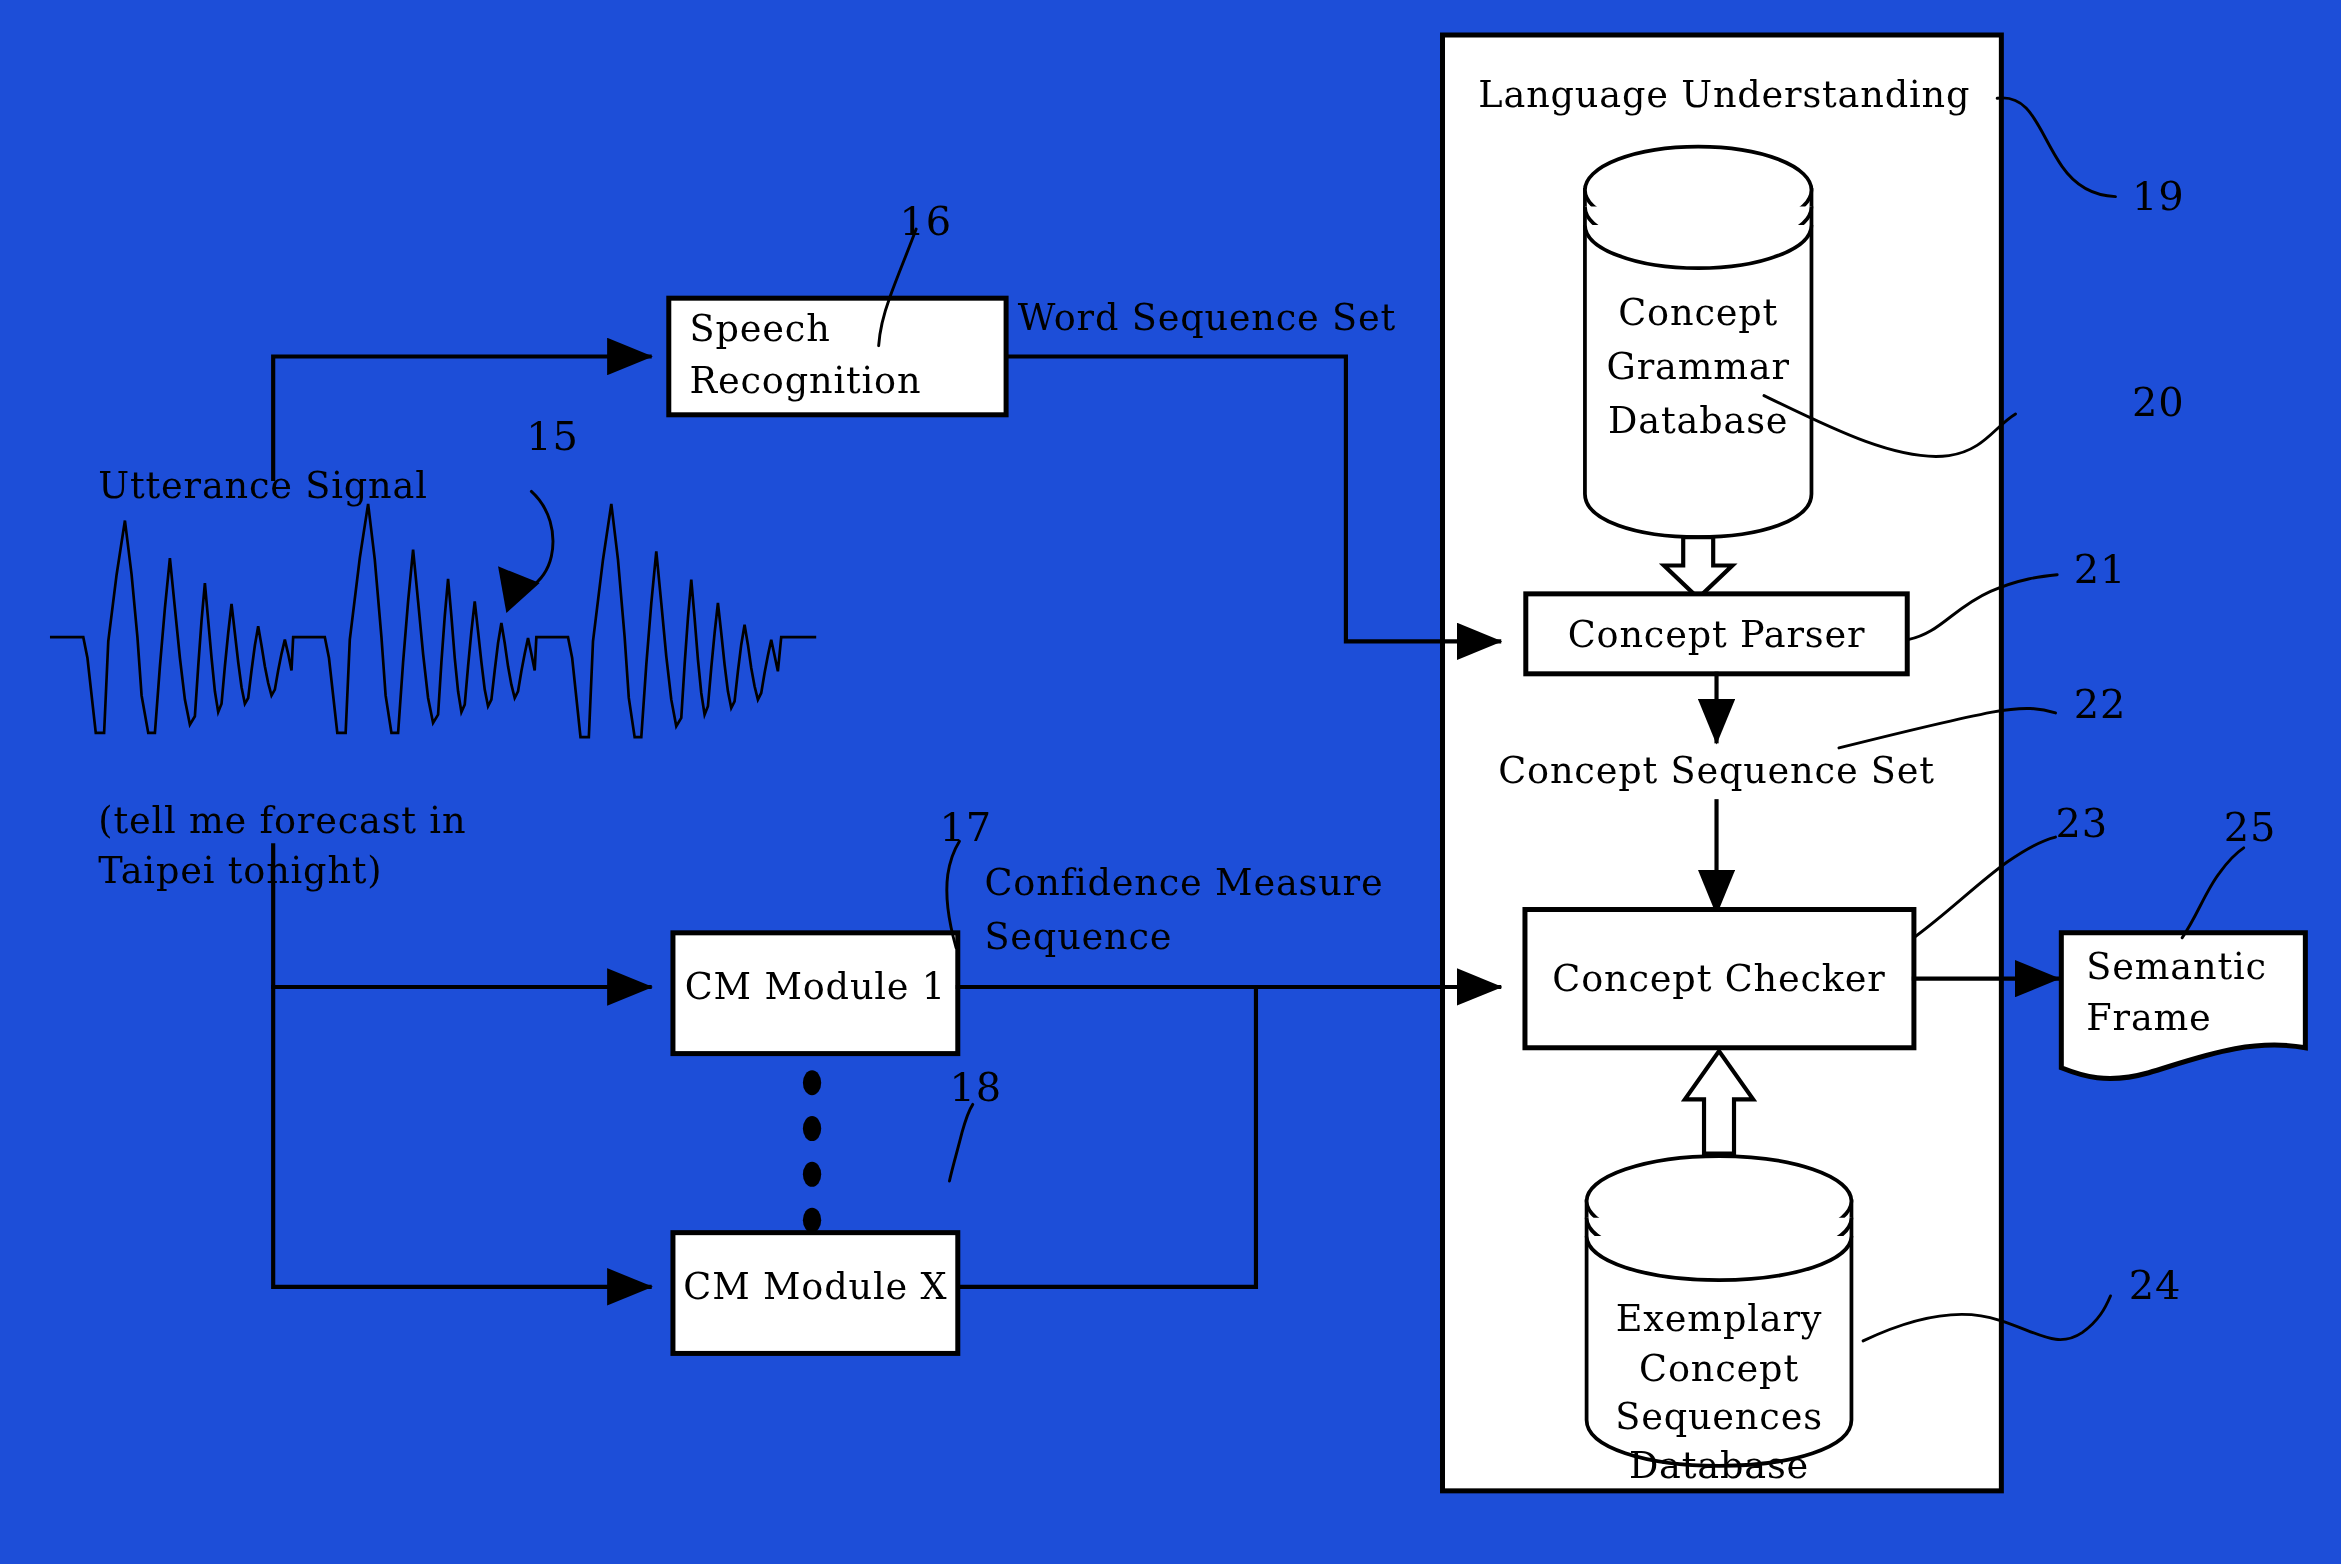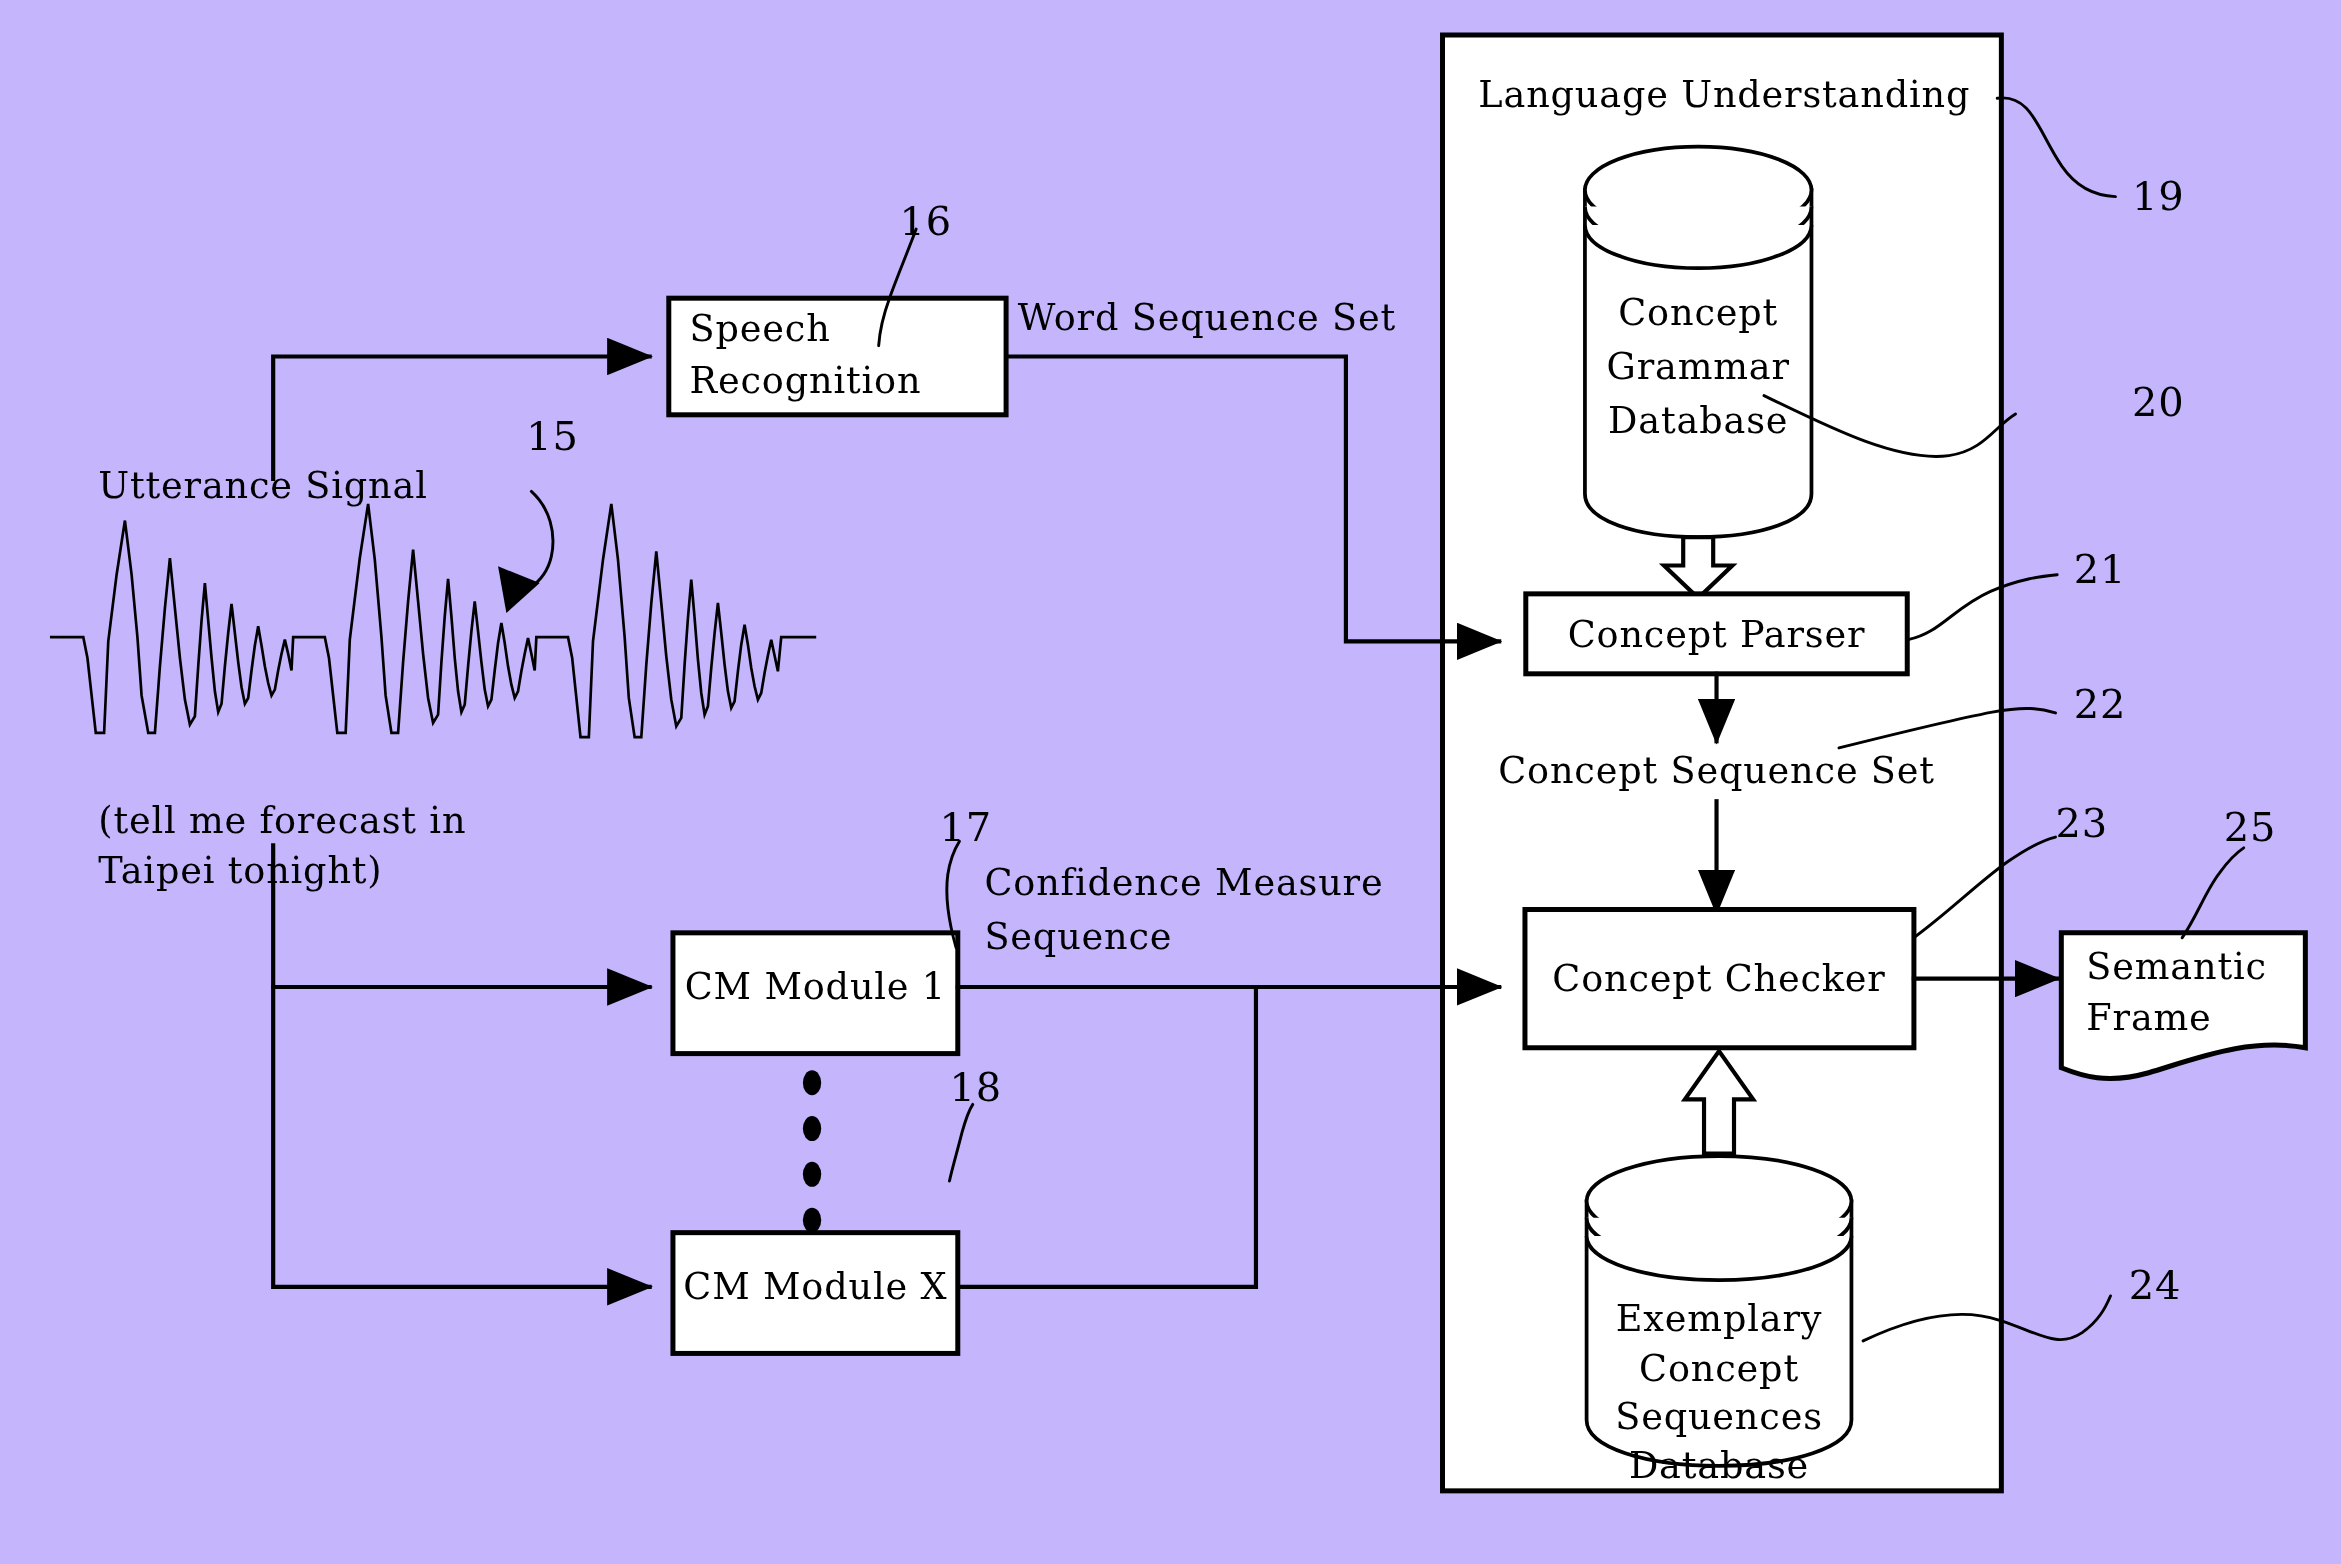--- a/index.html
+++ b/index.html
@@ -7,21 +7,21 @@
     padding: 0;
     background: #ffffff;
   }
   body {
     font-family: "DejaVu Serif", serif;
   }
   #figure {
     position: relative;
     width: 2342px;
     height: 1565px;
-    background: #c4b5fd;
+    background: #1d4ed8;
     overflow: hidden;
   }
   svg#diagram {
     position: absolute;
     left: 0;
     top: 0;
     width: 2342px;
     height: 1565px;
   }
   .stroke {

